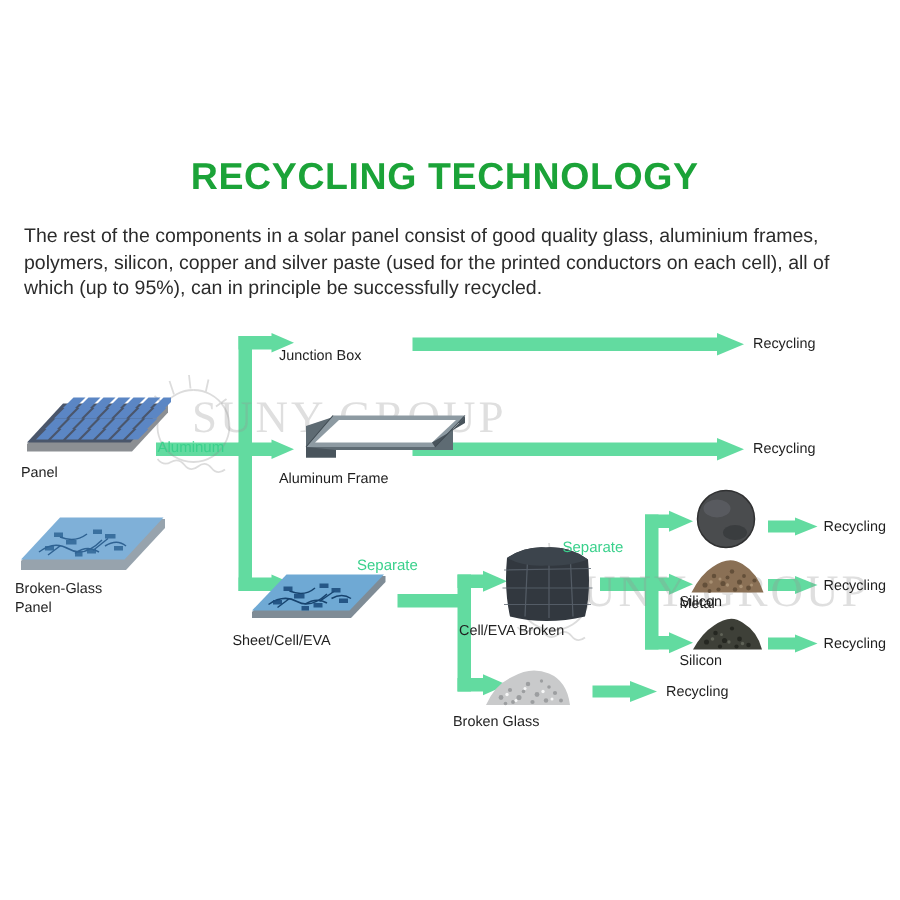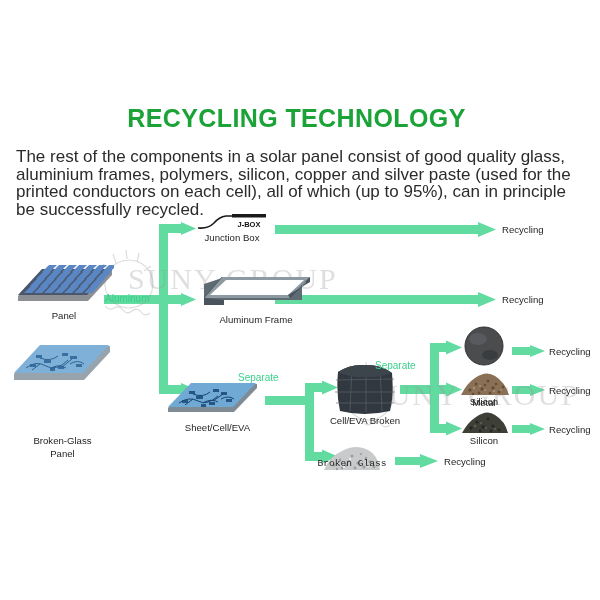--- a/index.html
+++ b/index.html
@@ -29,21 +29,21 @@
     font-weight: bold;
     letter-spacing: 0.4px;
     color: #1ba338;
     font-family: "Liberation Sans", sans-serif;
   }
   #intro {
     position: absolute;
     left: 16px;
     top: 148px;
     width: 570px;
-    font-size: 17px;
+    font-size: 13px;
     line-height: 17.5px;
     color: #2b2b2b;
     font-family: "Liberation Sans", sans-serif;
   }
 
   
   #diagram {
     position: absolute;
     left: 0;
     top: 200px;
@@ -56,27 +56,25 @@
     top: 0;
   }
 
   
   .lbl {
     position: absolute;
     font-size: 9.6px;
     color: #1f1f1f;
     font-family: "Liberation Sans", sans-serif;
     white-space: nowrap;
-    text-align: center;
     line-height: 12px;
   }
   .lbl.two {
     white-space: normal;
     line-height: 13px;
-    margin-top: 48px;
   }
   .lbl-green {
     position: absolute;
     font-size: 10px;
     color: #3ad18c;
     font-family: "Liberation Sans", sans-serif;
     white-space: nowrap;
     font-weight: normal;
   }
 
@@ -271,27 +269,20 @@
         </g>
       </svg>
     </div>
     <div class="lbl two" style="left:10px; top:186px; width:105px;">
       <span>Broken-Glass</span><br>
       <span>Panel</span>
     </div>
 
     <div class="lbl-green" style="left:105px; top:93px;">Aluminum</div>
 
-    <div class="node" style="left:196px; top:10px;">
-      <svg width="72" height="22" viewBox="0 0 72 22">
-        <path d="M2 18 q10 1 16 -5 q5 -6 12 -7 l38 0" fill="none" stroke="#1a1a1a" stroke-width="1.6"></path>
-        <rect x="36" y="4" width="34" height="3.5" fill="#1a1a1a"></rect>
-        <text x="53" y="17" font-family="'Liberation Sans',sans-serif" font-size="7.5" font-weight="bold" text-anchor="middle" fill="#111">J-BOX</text>
-      </svg>
-    </div>
     <div class="lbl" style="left:186px; top:32px; width:92px;">Junction Box</div>
 
     <div class="node" style="left:200px; top:72px;">
       <svg width="112" height="42" viewBox="0 0 112 42">
 
         <polygon points="22,6 110,6 110,10 102,10 102,28 24,28 24,33 4,33 4,12" fill="#5e6b73"></polygon>
         <polygon points="22,5 110,5 90,26 4,26" fill="#8d9aa2"></polygon>
         <polygon points="26,8 104,8 88,23 10,23" fill="#ffffff"></polygon>
         <polygon points="4,26 4,33 24,33 24,28" fill="#49545c"></polygon>
         <polygon points="88,23 90,26 110,6 110,10" fill="#49545c"></polygon>
@@ -360,21 +351,21 @@
         </g>
         <g fill="#ffffff" opacity="0.85">
           <circle cx="18" cy="23" r="1.1"></circle>
             <circle cx="30" cy="19" r="1"></circle>
           <circle cx="42" cy="21" r="1.1"></circle>
             <circle cx="48" cy="26" r="1"></circle>
           <circle cx="24" cy="27" r="1"></circle>
         </g>
       </svg>
     </div>
-    <div class="lbl" style="left:302px; top:258px; width:100px;font-family:Liberation Mono, monospace;">Broken Glass</div>
+    <div class="lbl" style="left:302px; top:276px; width:100px;">Broken Glass</div>
 
     <div class="node" style="left:461px; top:125px;">
       <svg width="46" height="42" viewBox="0 0 46 42">
         <circle cx="23" cy="21" r="19" fill="#4a4c4e"></circle>
         <circle cx="23" cy="21" r="19" fill="none" stroke="#303132" stroke-width="1"></circle>
         <ellipse cx="17" cy="14" rx="9" ry="6" fill="#62646a" opacity="0.6"></ellipse>
         <ellipse cx="29" cy="30" rx="8" ry="5" fill="#313335" opacity="0.6"></ellipse>
       </svg>
     </div>
     <div class="lbl" style="left:453px; top:167px; width:62px;margin-top:29px;">Silicon</div>

